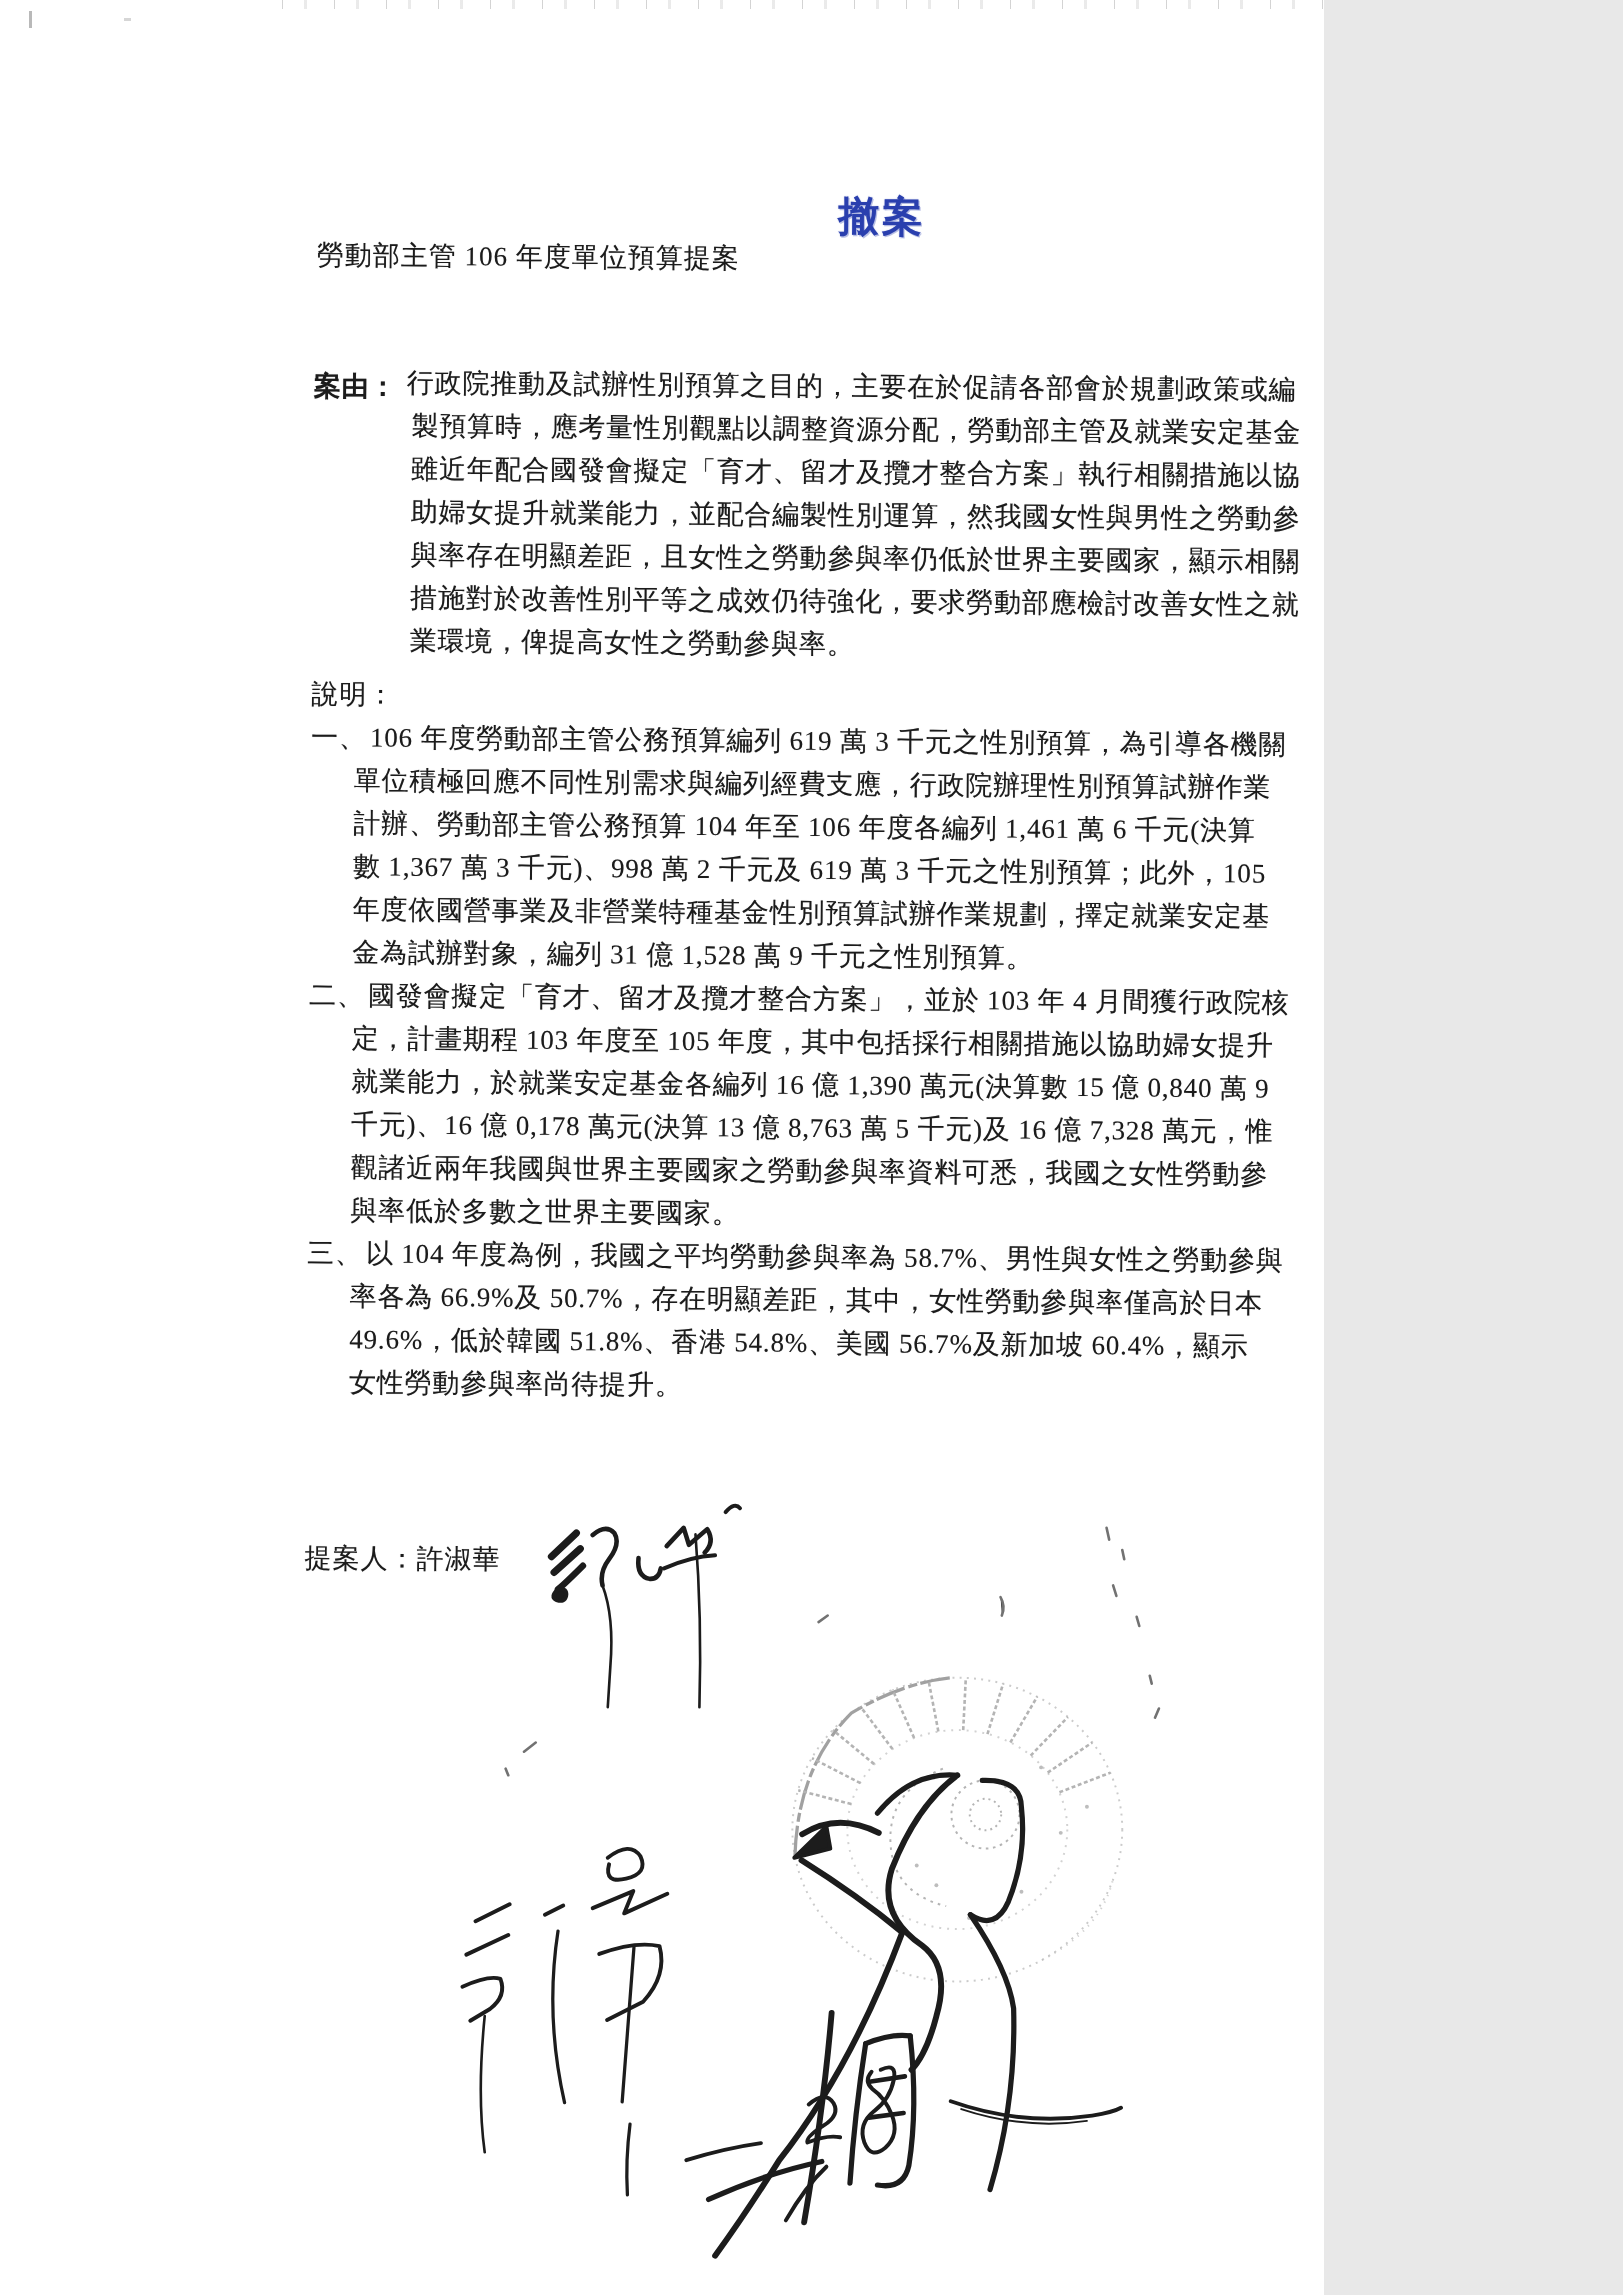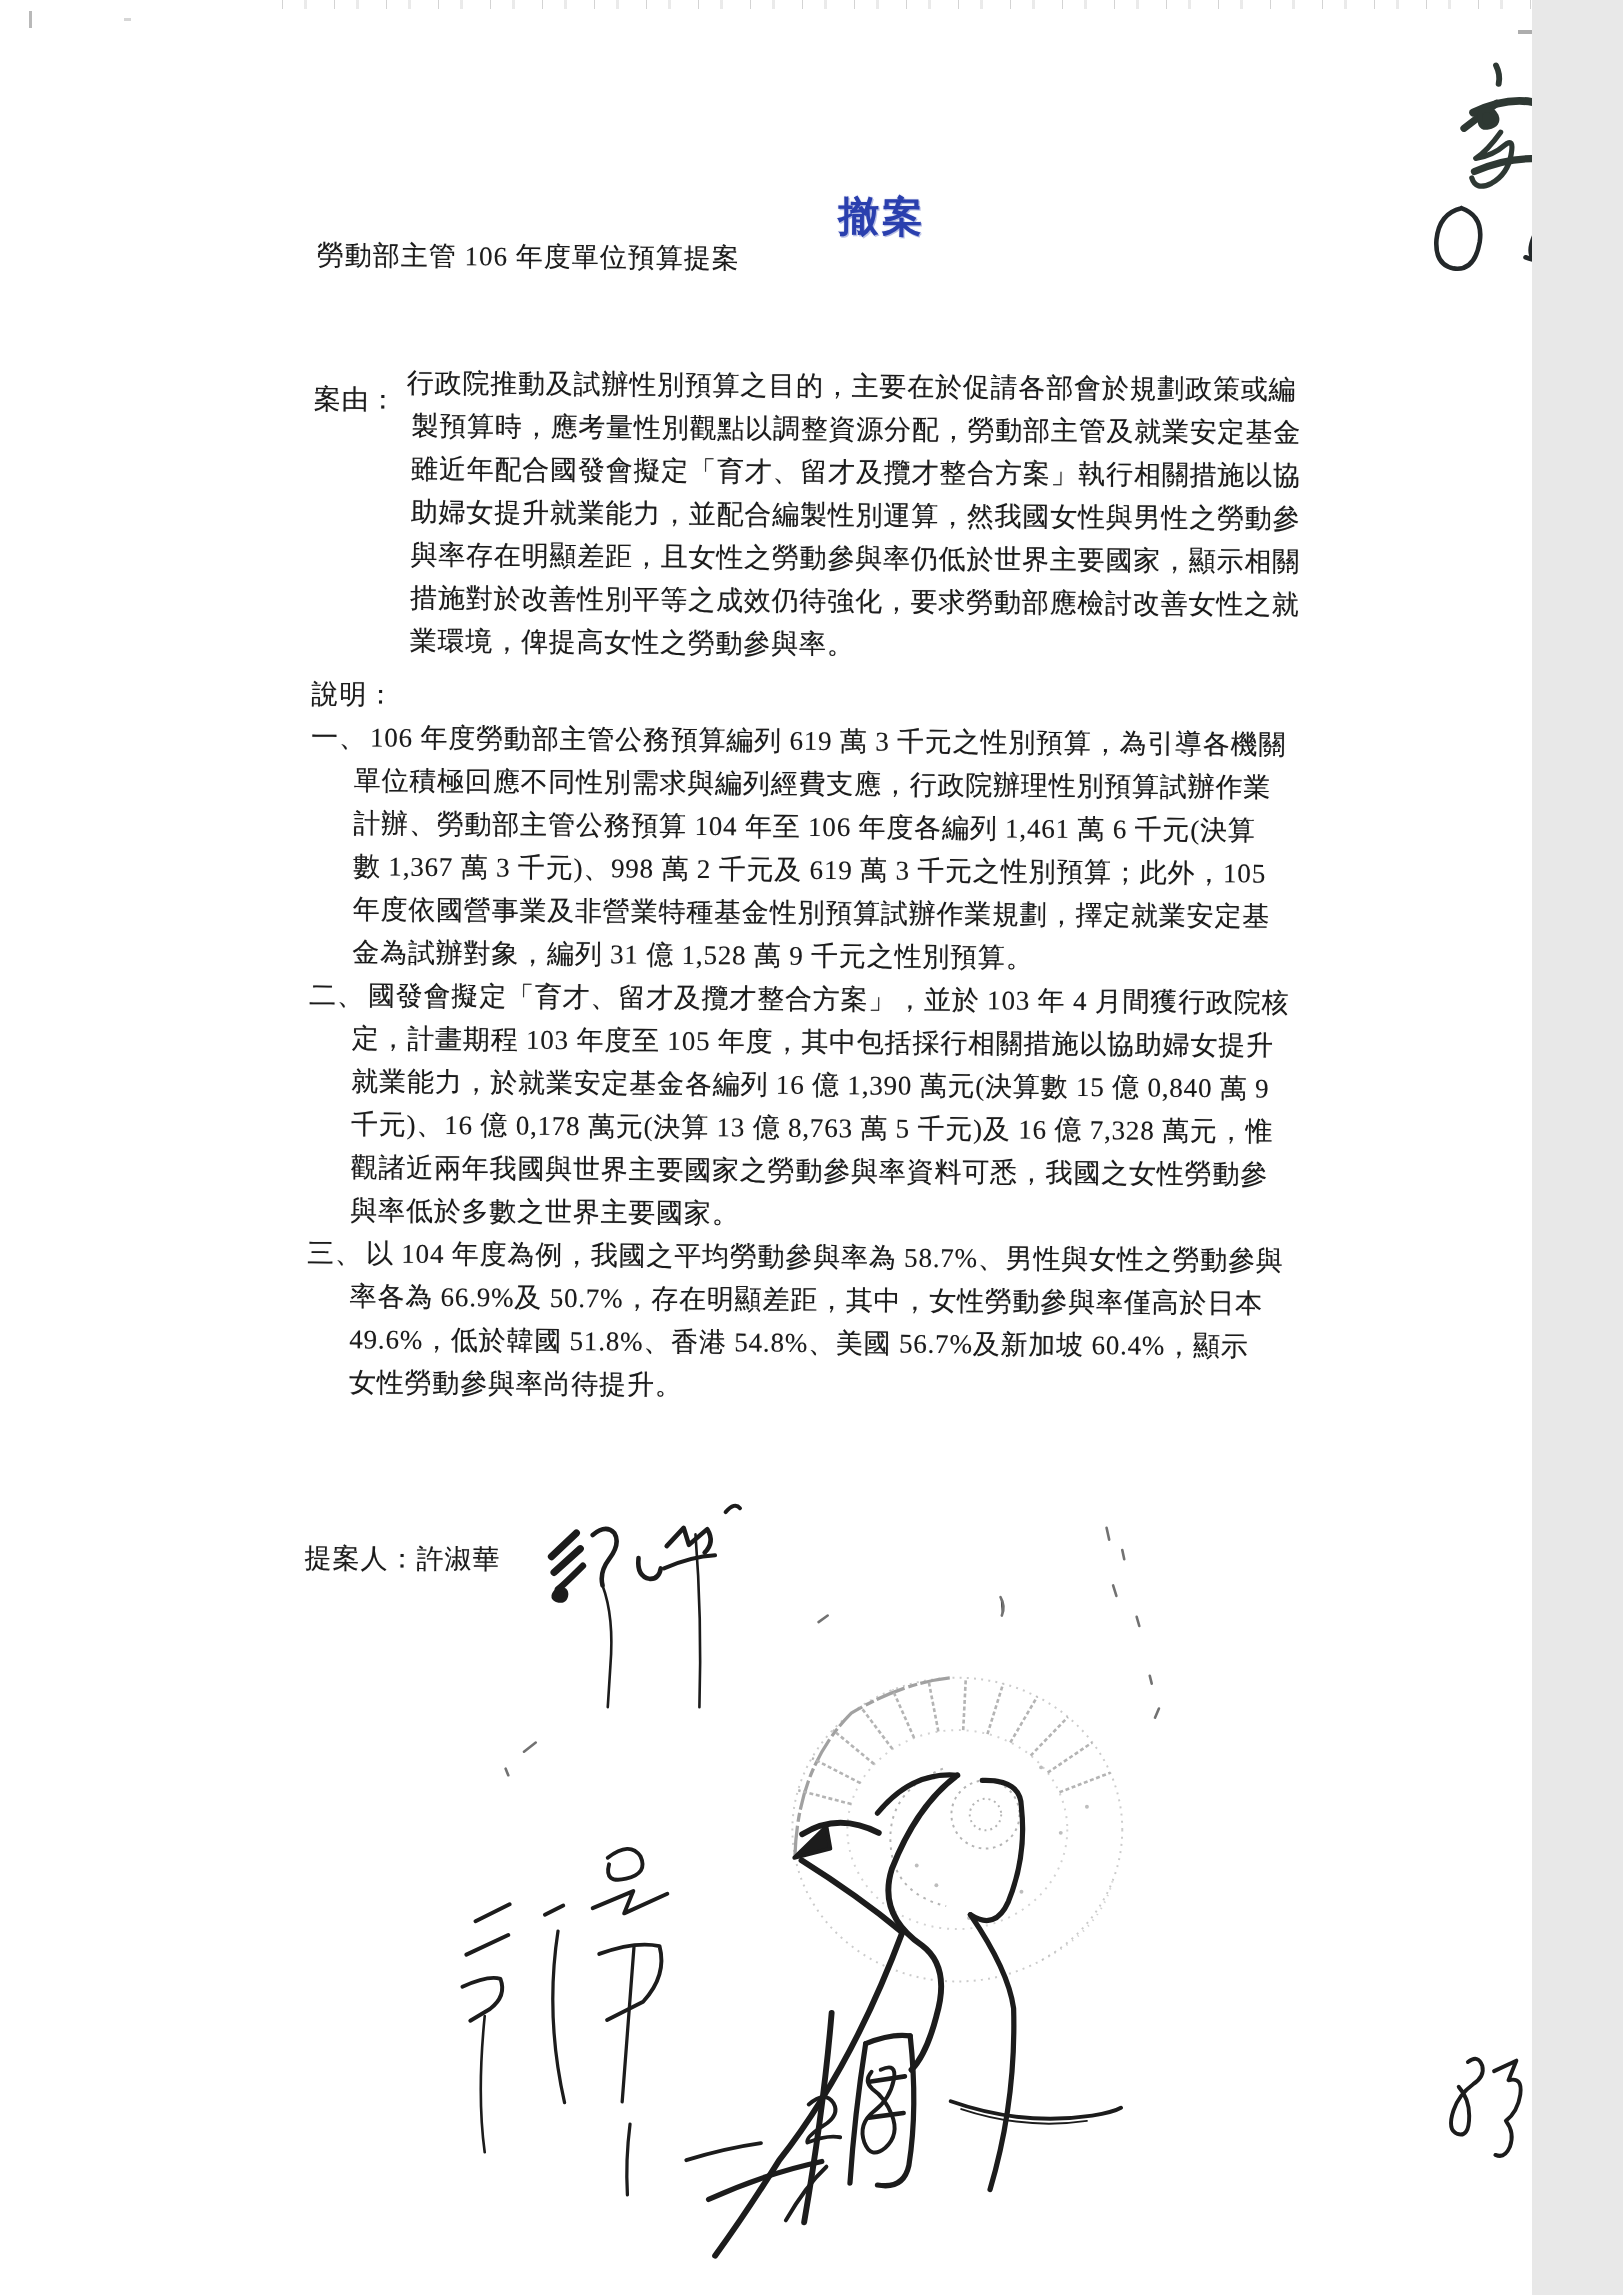--- a/index.html
+++ b/index.html
@@ -1,18 +1,18 @@
 <!DOCTYPE html>
 <html style="font-size:10.5px"><head>
 <meta charset="utf-8">
 <style>
   html,body{margin:0;padding:0;background:#e8e8e8;}
   #page{
     position:relative;
-    width:1532px;height:2295px;
+    width:1324px;height:2295px;
     background:#ffffff;
     overflow:hidden;
     font-family:"Liberation Serif","DejaVu Serif",serif;
     color:#1b1b1b;
   }
   
   #top-noise{
     position:absolute;left:282px;top:0;width:1342px;height:8.5px;
     background:repeating-linear-gradient(90deg,
       rgba(80,80,80,.45) 0 1.3px, transparent 1.3px 22px,
@@ -36,21 +36,21 @@
     position:absolute;left:316px;top:237px;
     font-size:27px;letter-spacing:1px;white-space:nowrap;
     text-shadow:0 0 0.7px rgba(0,0,0,.4);
   }
   #doc-body{
     position:absolute;left:314px;top:361px;width:1100px;
     font-size:27px;line-height:43px;letter-spacing:0.8px;
     text-shadow:0 0 0.7px rgba(0,0,0,.4);
   }
   .para{position:relative;}
-  .para .plabel{position:absolute;left:0;top:17px;white-space:nowrap;}
+  .para .plabel{position:absolute;left:0;top:4px;white-space:nowrap;font-weight:bold;}
   .para .pline{padding-left:93px;white-space:nowrap;}
   #shuoming{margin-top:10.5px;white-space:nowrap;}
   .item{position:relative;}
   .item .marker{position:absolute;left:0;top:0;white-space:nowrap;}
   .item .iline{padding-left:59px;white-space:nowrap;}
   #proposer{
     position:absolute;left:314px;top:1540px;
     font-size:27px;letter-spacing:1px;white-space:nowrap;
     text-shadow:0 0 0.7px rgba(0,0,0,.4);
   }

